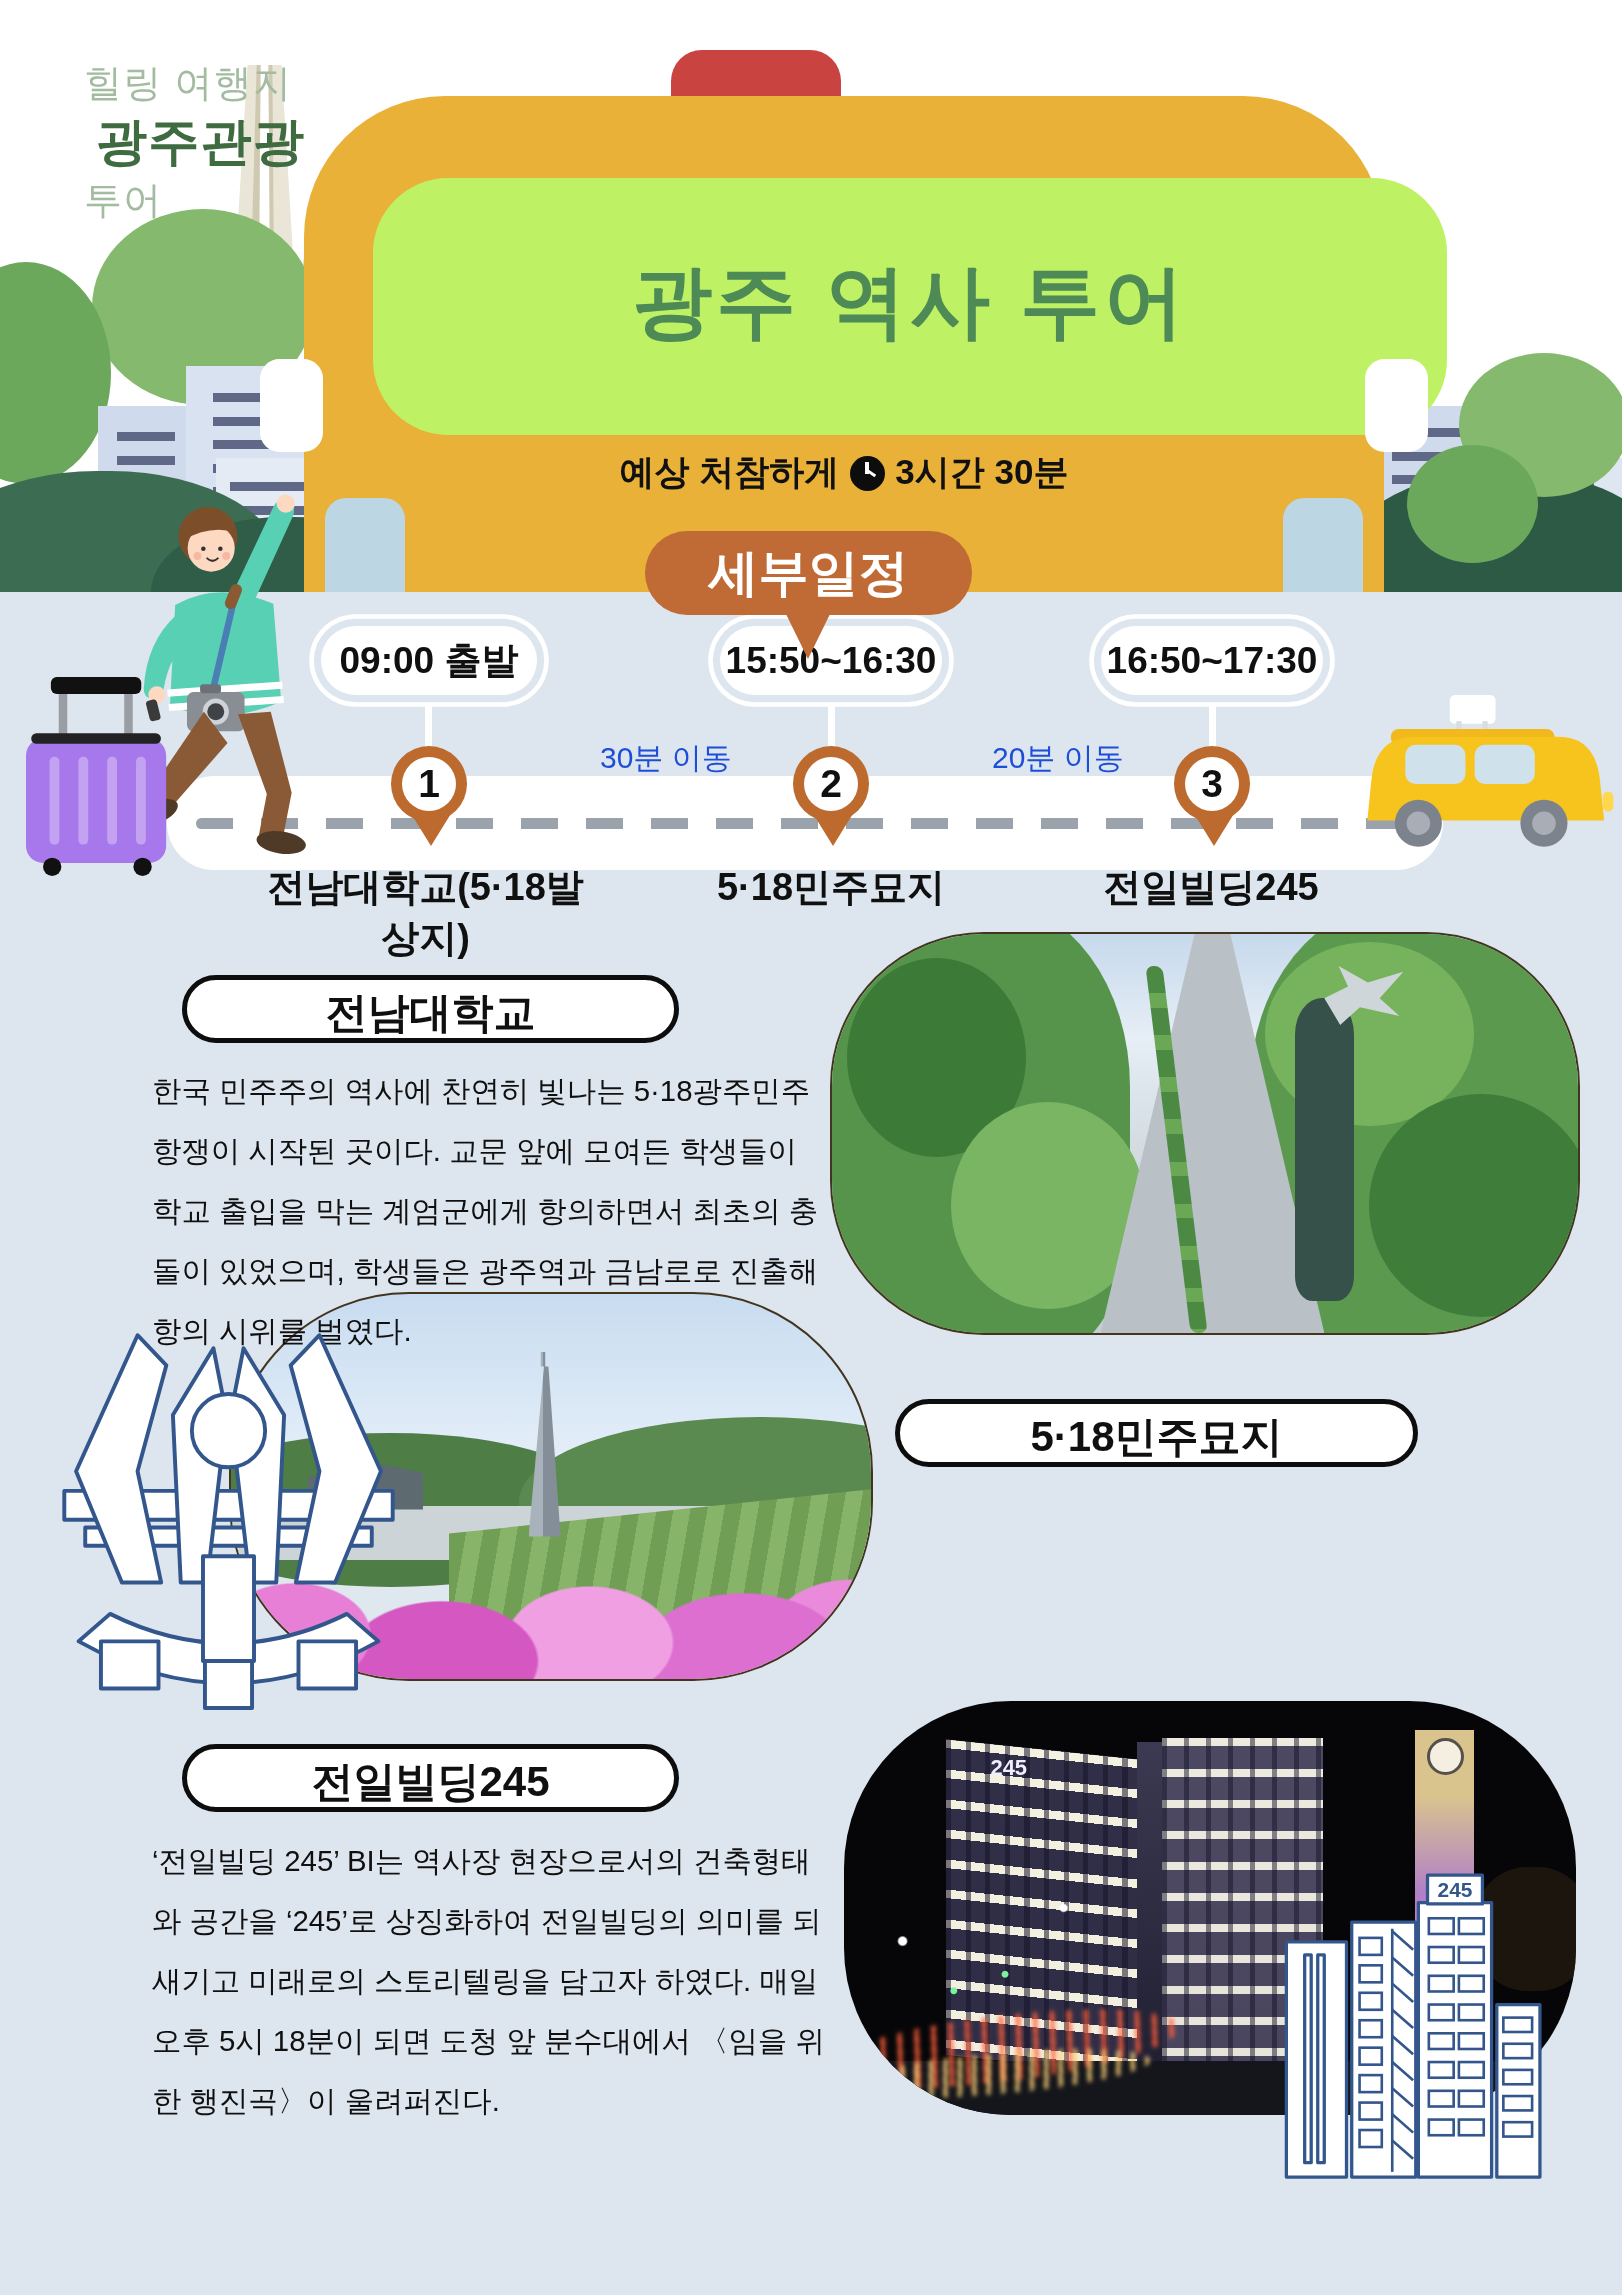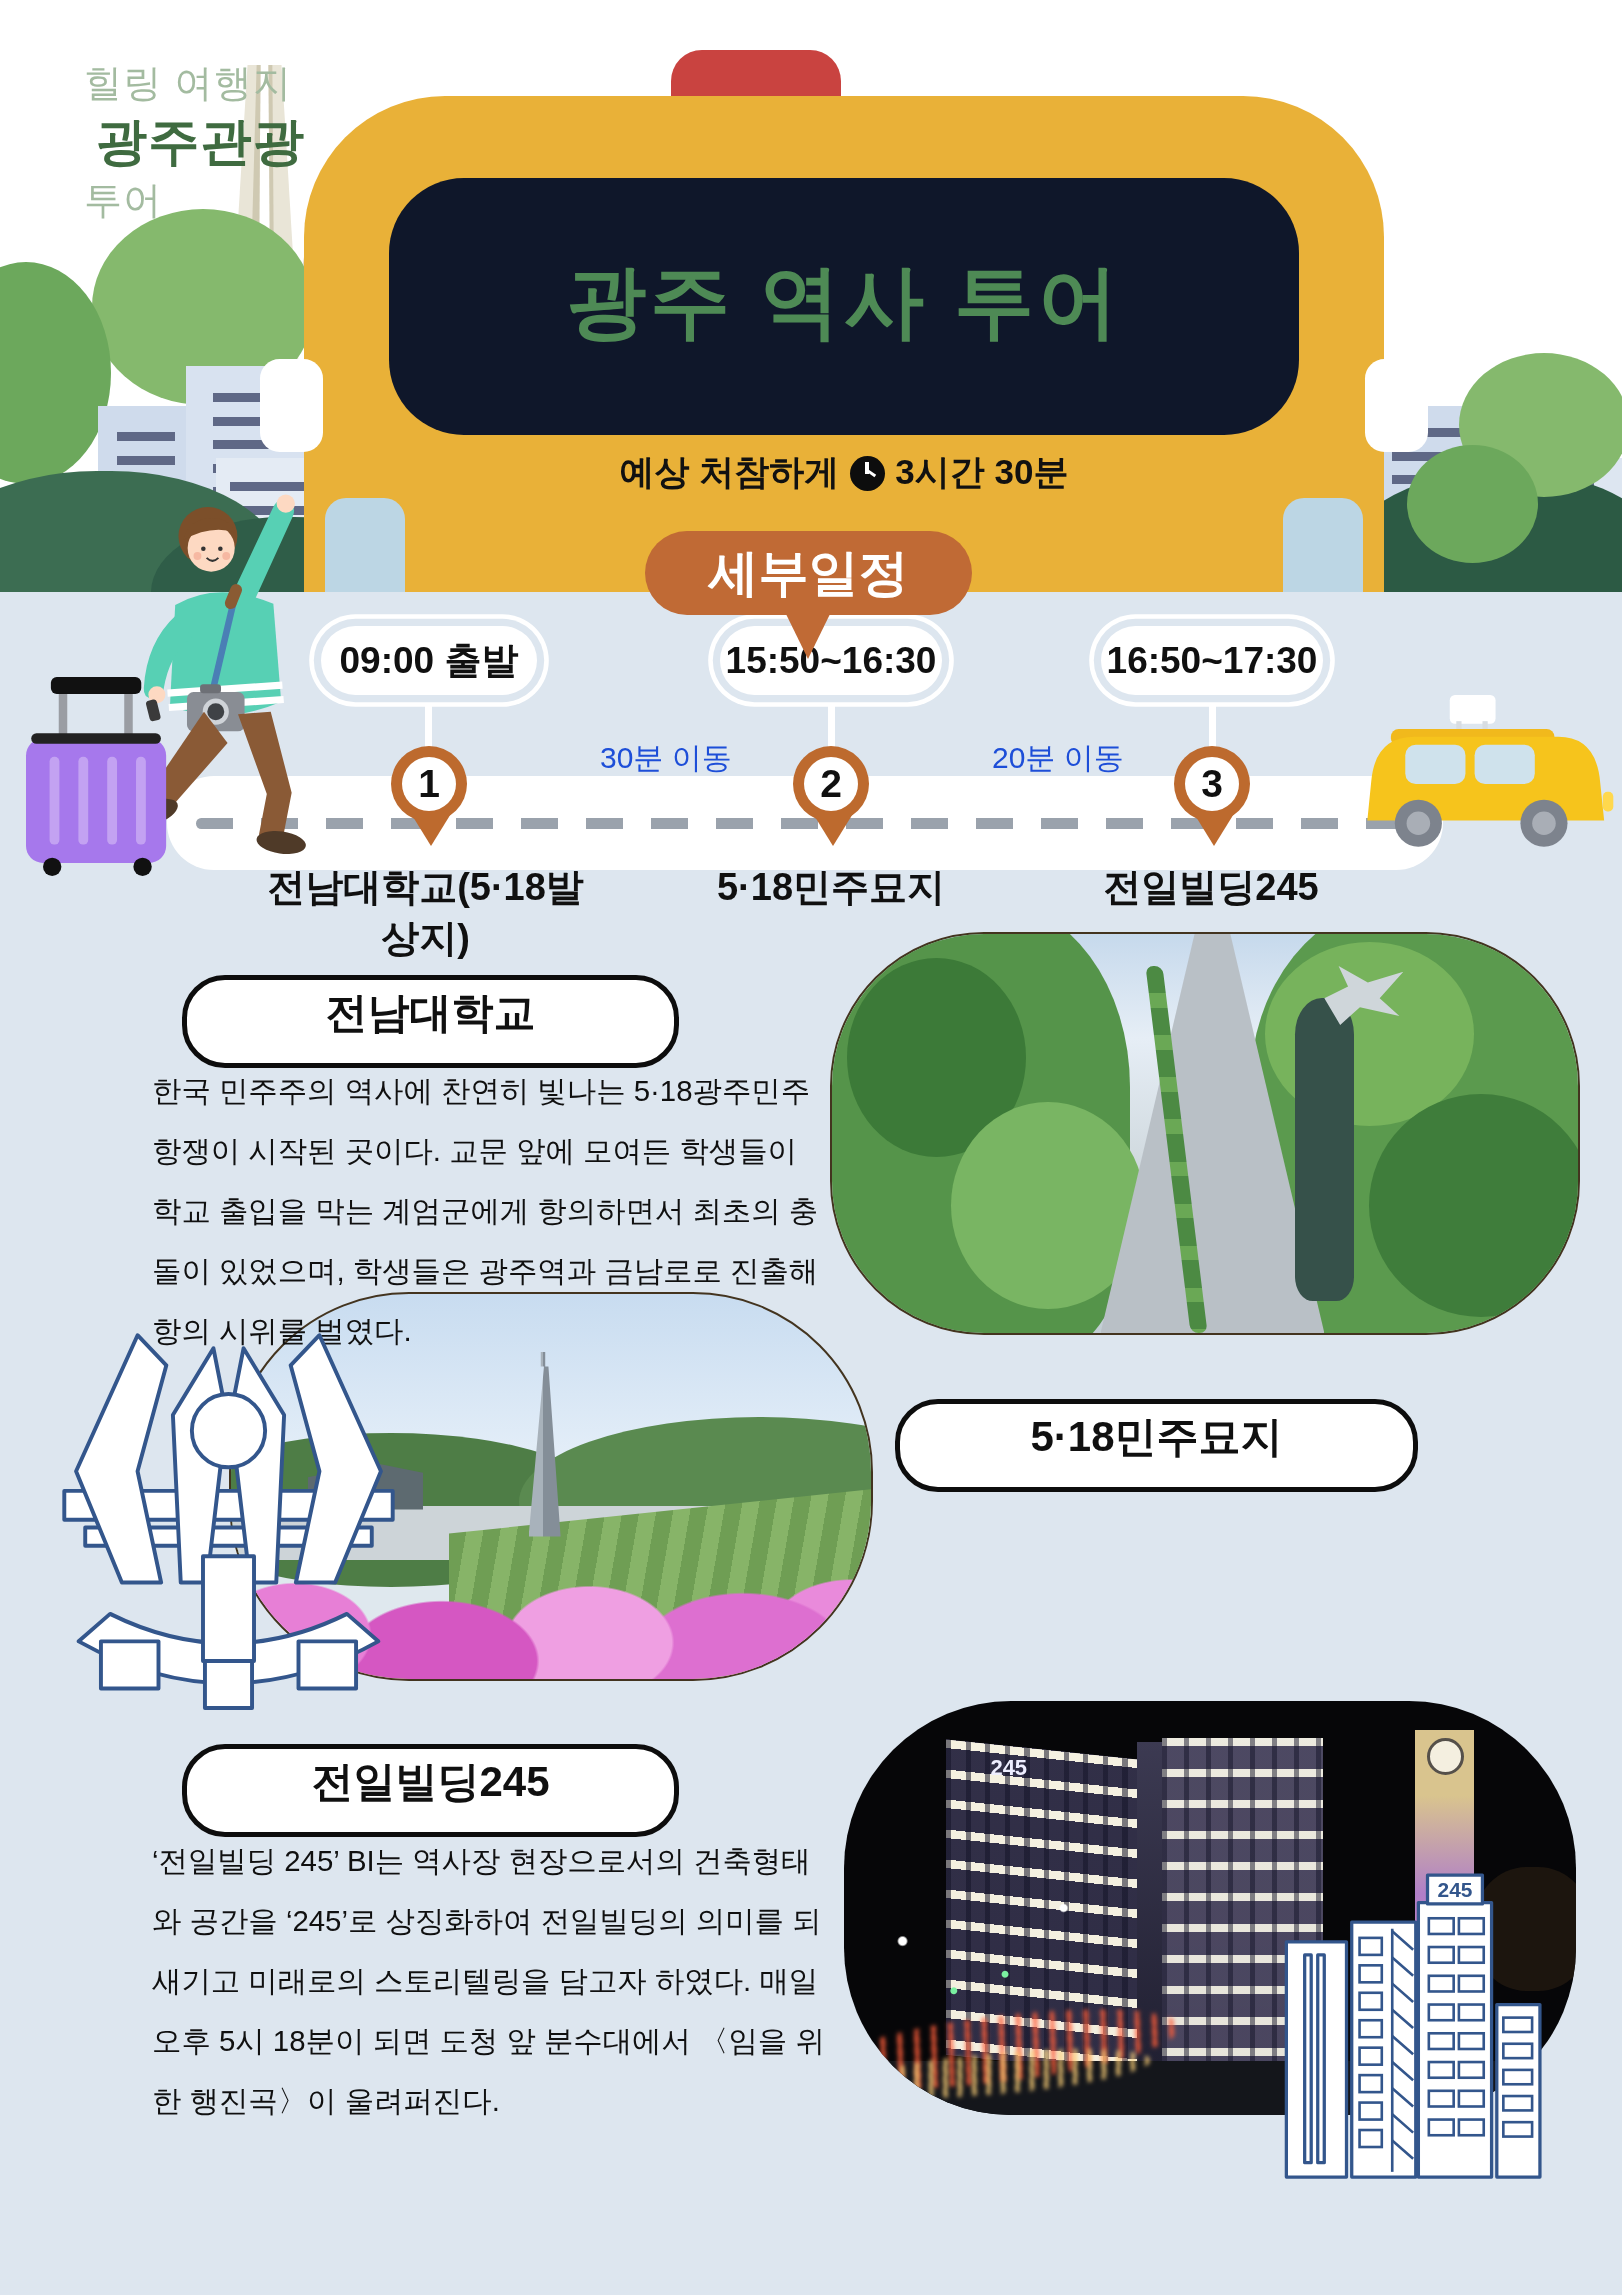--- a/index.html
+++ b/index.html
@@ -13,21 +13,21 @@
   .logo .l1,.logo .l3{font-size:38px;color:#a3bba0;letter-spacing:1.3px;}
   .logo .l2{font-size:51px;font-weight:bold;color:#3f6b40;letter-spacing:1.3px;margin-left:12px;}
   .treeball{border-radius:50%;}
   .bush{border-radius:48%;}
   .bld{background:#cfdbec;}
   .bld .win{position:absolute;background:repeating-linear-gradient(180deg,#5f6886 0 9.2px,transparent 9.2px 23.6px);}
 
   
   .beacon{left:671px;top:50px;width:170px;height:92px;background:#c94340;border-radius:31px 31px 6.5px 6.5px;}
   .bus-body{left:304px;top:96px;width:1080px;height:497px;background:#e9b138;border-radius:141px 141px 0 0;}
-  .windshield{left:85px;top:82px;width:910px;height:257px;background:#0f172a;border-radius:75px;}
+  .windshield{left:69px;top:82px;width:1074px;height:257px;background:#bef264;border-radius:75px;}
   .bus-title{width:100%;text-align:center;margin-top:71px;font-size:80px;font-weight:bold;color:#4e8a55;letter-spacing:3.9px;}
   .duration{left:0;top:353px;width:1080px;text-align:center;font-size:35px;font-weight:bold;color:#111;}
   .clock{display:inline-block;width:35px;height:35px;background:#0d0d0d;border-radius:50%;position:relative;vertical-align:-6.5px;margin:0 10.5px;}
   .clock:before{content:"";position:absolute;left:15.7px;top:6.5px;width:3.3px;height:11.8px;background:#fff;}
   .clock:after{content:"";position:absolute;left:17px;top:16.4px;width:9.2px;height:3.3px;background:#fff;transform:rotate(35deg);}
   .side-window{width:80px;height:95px;background:#bcd6e4;border-radius:21px 21px 0 0;top:402px;}
   .mirror{width:63px;height:93px;background:#ffffff;border-radius:19.6px;top:359px;}
 
   
   .badge{left:645px;top:531px;width:327px;height:84px;background:#c06a35;border-radius:43px;
@@ -46,21 +46,21 @@
   .dashes{left:196px;top:818px;width:1211px;height:10.5px;z-index:3;
           background:repeating-linear-gradient(90deg,#9aa2ac 0 37px,transparent 37px 65px);border-radius:5.2px;}
   .pin{top:746px;width:79px;z-index:5;}
   .pin-head{width:76px;height:76px;background:#bd6a2e;border-radius:50%;display:flex;align-items:center;justify-content:center;}
   .pin-inner{width:54px;height:54px;background:#fff;border-radius:50%;text-align:center;line-height:54px;font-size:39px;font-weight:bold;}
   .pin-tail{width:0;height:0;border-left:21.6px solid transparent;border-right:21.6px solid transparent;border-top:34px solid #bd6a2e;margin:-10.5px auto 0;}
   .transfer{top:738px;font-size:30px;color:#1d4ed8;z-index:4;margin-left:31px;}
   .stopname{top:862px;font-size:38px;font-weight:bold;text-align:center;z-index:4;}
 
   
-  .hpill{height:93px;background:#fff;border:5.9px solid #0d0d0d;border-radius:43px;box-sizing:border-box;
+  .hpill{height:68px;background:#fff;border:5.9px solid #0d0d0d;border-radius:43px;box-sizing:border-box;
          text-align:center;line-height:65px;font-size:42px;font-weight:bold;z-index:4;}
   .body-text{font-size:29.4px;line-height:60px;color:#101010;z-index:3;}
 
   
   .photo{overflow:hidden;z-index:2;}
   .photo1{left:830px;top:932px;width:746px;height:399px;border-radius:154px;border:2px solid #43341f;
           background:linear-gradient(180deg,#c6d9ec 0%,#e6eef6 26%,#cfd8dd 60%,#c3ced4 100%);}
   .photo2{left:229px;top:1292px;width:640px;height:385px;border-radius:180px;border:2px solid #43341f;
           background:linear-gradient(180deg,#c8dcf0 0%,#eaf2fa 52%,#dfe8ee 60%);}
   .photo3{left:844px;top:1701px;width:732px;height:414px;border-radius:167px;background:#060608;}

